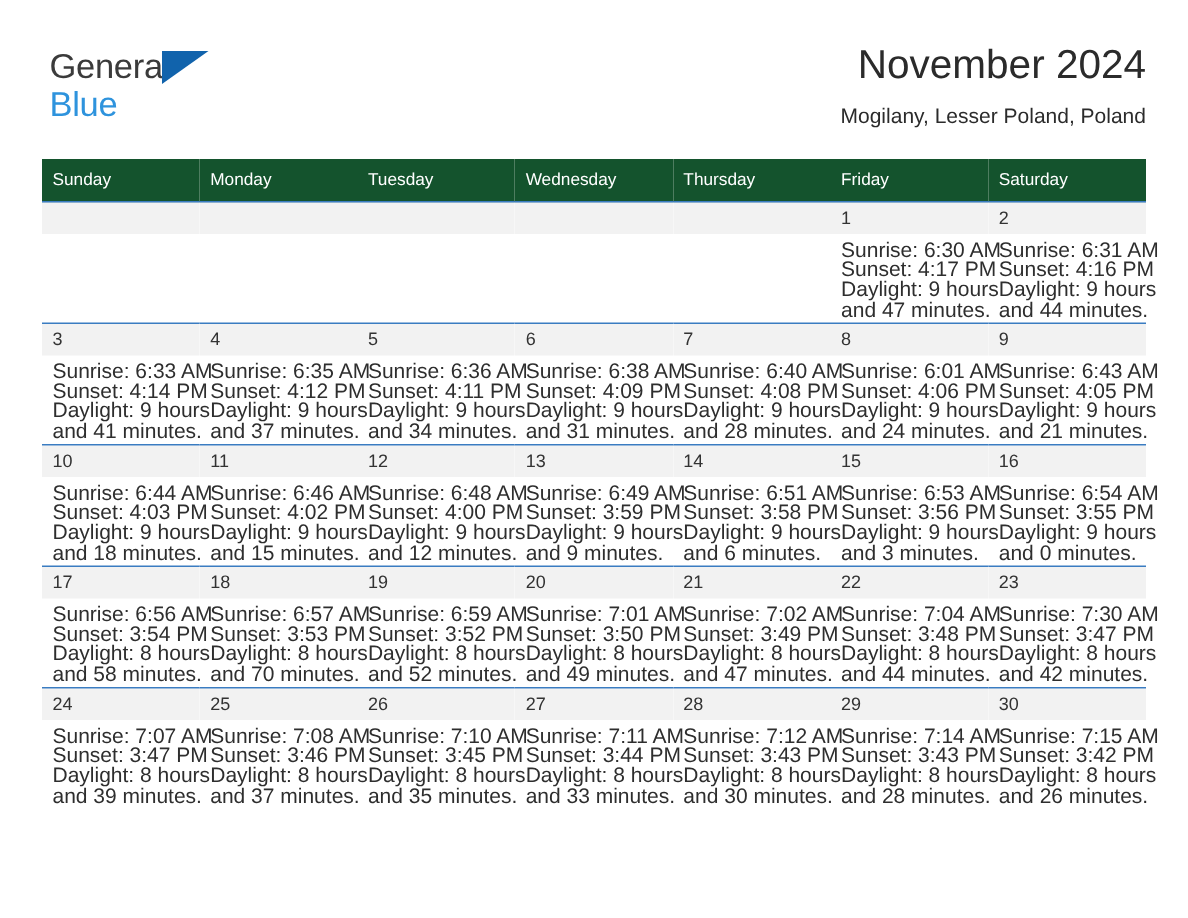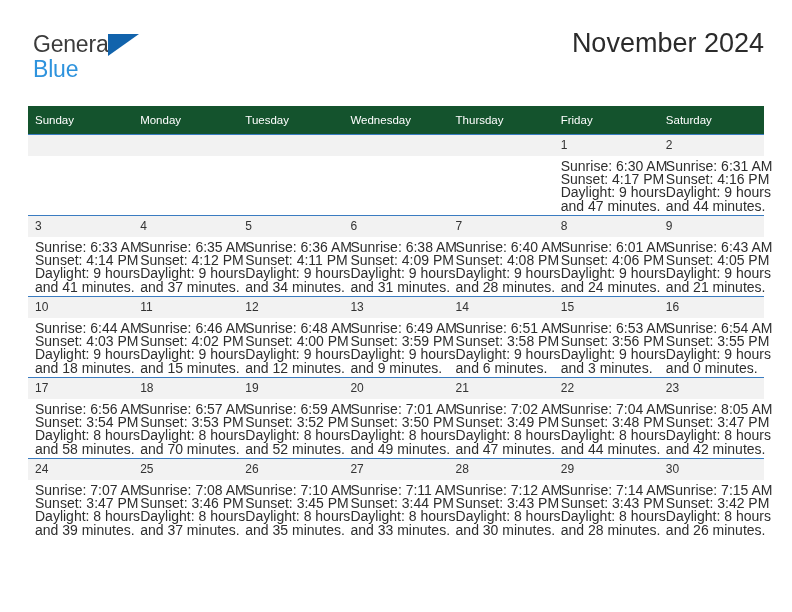--- a/index.html
+++ b/index.html
@@ -146,20 +146,21 @@
     <div class="logo">
       <span class="logo-top">
         <span>General</span>
         <span class="logo-tri"></span>
       </span>
       <span class="logo-bottom">Blue</span>
     </div>
 
     <div class="title-block">
       <h1 class="cal-title">November 2024</h1>
+      <p class="cal-subtitle">Mogilany, Lesser Poland, Poland</p>
     </div>
 
   </div>
 
   <table class="calendar">
     <thead>
       <tr>
         <th>Sunday</th>
         <th>Monday</th>
         <th>Tuesday</th>
@@ -386,21 +387,21 @@
             <div class="cellbody">
               <div>Sunrise: 7:04 AM</div>
               <div>Sunset: 3:48 PM</div>
               <div>Daylight: 8 hours</div>
               <div>and 44 minutes.</div>
             </div>
           </td>
           <td>
             <span class="daynum">23</span>
             <div class="cellbody">
-              <div>Sunrise: 8:05 AM</div>
+              <div>Sunrise: 7:30 AM</div>
               <div>Sunset: 3:47 PM</div>
               <div>Daylight: 8 hours</div>
               <div>and 42 minutes.</div>
             </div>
           </td>
         </tr>
         <tr class="week-row">
           <td>
             <span class="daynum">24</span>
             <div class="cellbody">

